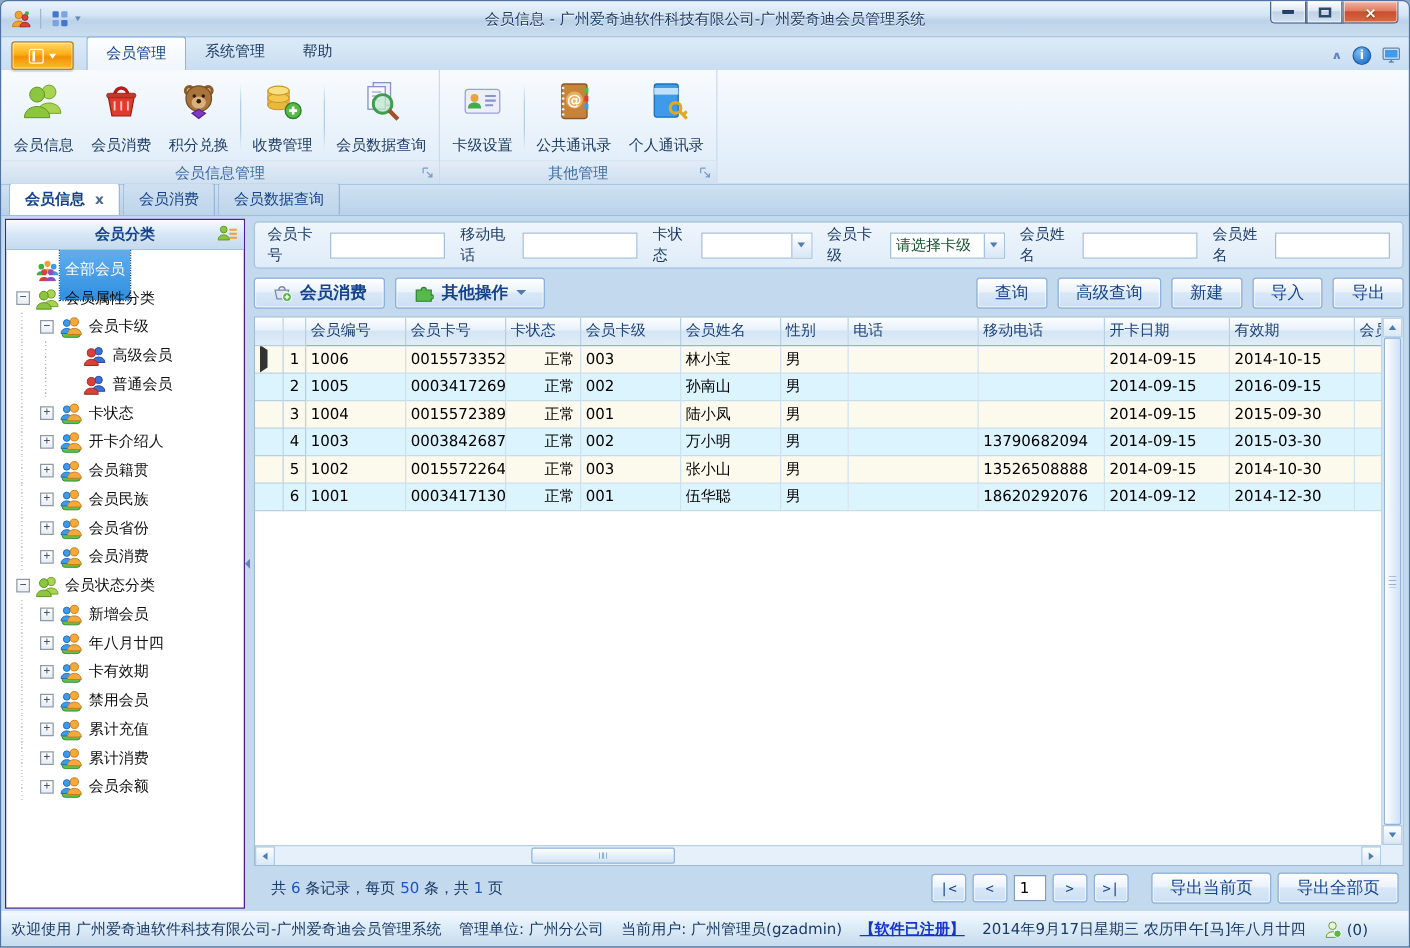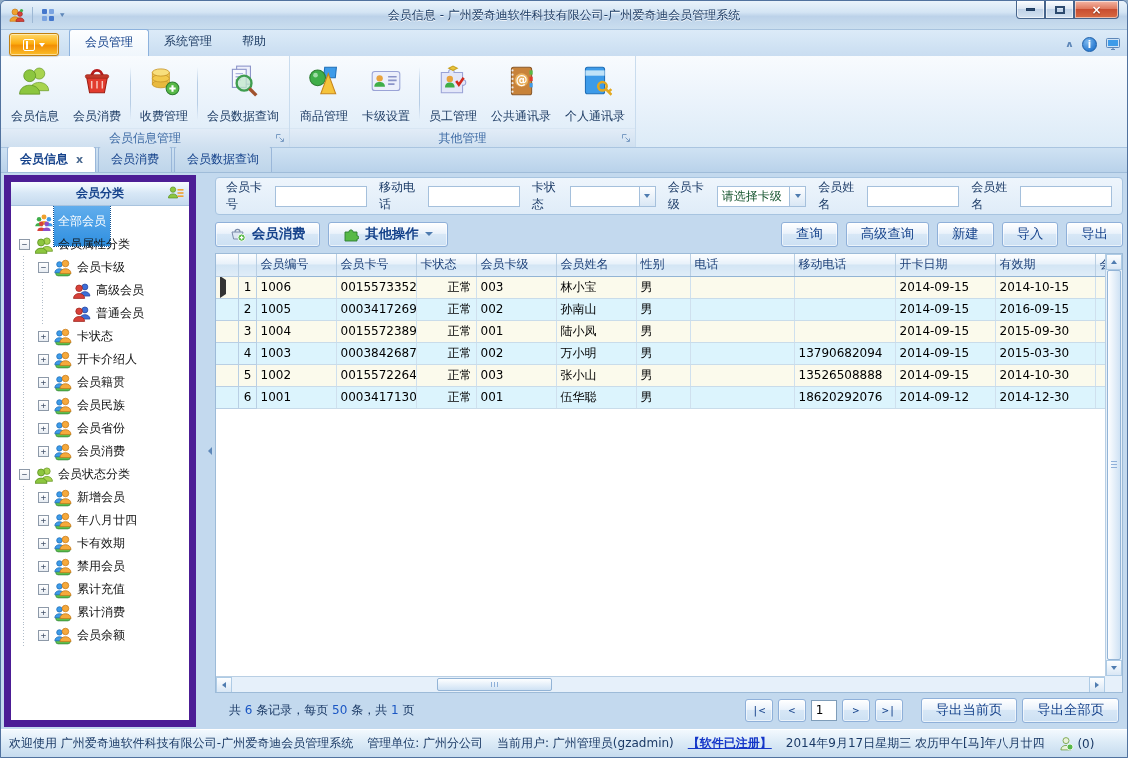--- a/index.html
+++ b/index.html
@@ -52,21 +52,21 @@
 
   
   .doctabs { height:25px; flex:0 0 25px; background:linear-gradient(#cfe2f3,#b9d2ea); display:flex; align-items:flex-end; padding:0 0 0 6px; border-bottom:1px solid #9fbcd9; }
   .dtab { display:flex; align-items:center; gap:8px; padding:4px 12px; margin-right:2px; color:#15428b;
     background:linear-gradient(#cfe0f0,#bed5ea); border:1px solid #9ab7d9; border-bottom:none; border-radius:3px 3px 0 0; }
   .dtab.active { background:#fff; font-weight:bold; }
   .dtab .x { color:#4a6990; font-weight:bold; font-size:11px; line-height:1; }
 
   
   .main { flex:1; display:flex; overflow:hidden; background:#c3d9ee; }
-  .sidebar { width:192px; flex:0 0 192px; margin:2px 12px 2px 3px; border:7px solid #4c1d95; background:#fff; display:flex; flex-direction:column;justify-content:flex-end; }
+  .sidebar { width:192px; flex:0 0 192px; margin:2px 0 2px 3px; border:1px solid #4c1d95; background:#fff; display:flex; flex-direction:column;justify-content:flex-end; }
   .side-header { height:24px; flex:0 0 24px; background:linear-gradient(#f7fbff,#d7e7f6 50%,#c5daee); border-bottom:1px solid #a8c3de;
     display:flex; align-items:center; justify-content:center; font-weight:bold; color:#15428b; position:relative; }
   .side-header .hicon { position:absolute; right:5px; top:3px; }
   .tree { flex:1; overflow:hidden; padding:4px 0 0 4px; }
   .titem { height:23px; display:flex; align-items:center; white-space:nowrap; }
   .guide { width:19px; align-self:stretch; flex:0 0 19px; background:repeating-linear-gradient(180deg,#b0bcc9 0 1px,transparent 1px 3px); background-size:1px 100%; background-position:8px 0; background-repeat:no-repeat; }
   .texp { width:19px; flex:0 0 19px; display:flex; align-items:center; justify-content:center; }
   .expbox { width:11px; height:11px; border:1px solid #8d99a8; background:linear-gradient(#fff,#e8edf3); display:flex; align-items:center; justify-content:center;
     font-size:9px; line-height:1; color:#44536b; font-family:"DejaVu Sans Mono",monospace; }
   .ticon { width:20px; flex:0 0 20px; display:flex; justify-content:center; }
@@ -227,20 +227,37 @@
             <span class="icon">
               <svg width="34" height="34" viewBox="0 0 32 32">
                 <path d="M11 12 C11 4 21 4 21 12" fill="none" stroke="#b71c1c" stroke-width="2.6"></path>
                 <path d="M6 11 L9 27 H23 L26 11 Z" fill="#e23b2e" stroke="#9e1f14"></path>
                 <rect x="5" y="10" width="22" height="3.4" rx="1.6" fill="#c0392b" stroke="#9e1f14" stroke-width=".6"></rect>
                 <path d="M11 16 v7 M16 16 v7 M21 16 v7" stroke="#f7c6bd" stroke-width="1.4"></path>
               </svg>
             </span>
             <span class="lbl">会员消费</span>
           </div>
+          <div class="rbtn">
+            <span class="icon">
+              <svg width="34" height="34" viewBox="0 0 32 32">
+                <circle cx="9" cy="8" r="4.2" fill="#8a5a2b"></circle>
+                <circle cx="23" cy="8" r="4.2" fill="#8a5a2b"></circle>
+                <circle cx="9" cy="8" r="2" fill="#d9b07c"></circle>
+                <circle cx="23" cy="8" r="2" fill="#d9b07c"></circle>
+                <circle cx="16" cy="14" r="9.6" fill="#a9743c" stroke="#7a4e1e"></circle>
+                <ellipse cx="16" cy="17" rx="5.4" ry="4.6" fill="#d9b07c"></ellipse>
+                <circle cx="12.6" cy="12" r="1.3" fill="#2b1a0d"></circle>
+                <circle cx="19.4" cy="12" r="1.3" fill="#2b1a0d"></circle>
+                <circle cx="16" cy="16" r="1.7" fill="#2b1a0d"></circle>
+                <path d="M11 25 L16 22 L21 25 L16 29 Z" fill="#7d3bbf" stroke="#5b2690"></path>
+              </svg>
+            </span>
+            <span class="lbl">积分兑换</span>
+          </div>
           <span class="rsep"></span>
           <div class="rbtn">
             <span class="icon">
               <svg width="34" height="34" viewBox="0 0 32 32">
                 <g stroke="#c9972b" stroke-width=".8">
                   <rect x="5" y="8" width="16" height="11" fill="#f2c94c"></rect>
                   <ellipse cx="13" cy="19" rx="8" ry="3.4" fill="#e8b93e"></ellipse>
                   <ellipse cx="13" cy="13.5" rx="8" ry="3.4" fill="#f2c94c"></ellipse>
                   <ellipse cx="13" cy="8" rx="8" ry="3.4" fill="#f8df7d"></ellipse>
                 </g>
@@ -272,52 +289,29 @@
               <path d="M4.5 4.5 l3.5 3.5 M8.5 5.5 v3 h-3" stroke="#7a9cc4" fill="none"></path>
             </svg>
           </span>
         </div>
       </div>
       <div class="rgroup">
         <div class="rbtns">
           <div class="rbtn">
             <span class="icon">
               <svg width="34" height="34" viewBox="0 0 32 32">
-                <rect x="17" y="3" width="11" height="10" fill="#3d9be9" stroke="#1f6fb8" transform="skewX(-6)"></rect>
-                <circle cx="10" cy="13" r="7.4" fill="#3fae49" stroke="#2e7d32"></circle>
-                <circle cx="8" cy="10.5" r="2.2" fill="#9fdca6"></circle>
-                <path d="M13 28 L20 9 L27 28 Z" fill="#f5c33b" stroke="#c8861d"></path>
-              </svg>
-            </span>
-            <span class="lbl">商品管理</span>
-          </div>
-          <div class="rbtn">
-            <span class="icon">
-              <svg width="34" height="34" viewBox="0 0 32 32">
                 <rect x="3" y="7" width="26" height="18" rx="2.5" fill="#eceffb" stroke="#9aa3d6"></rect>
                 <circle cx="10" cy="13.5" r="3" fill="#e8a33d"></circle>
                 <path d="M5 21.5 c0-3.6 2.4-4.6 5-4.6 s5 1 5 4.6 Z" fill="#3fae49"></path>
                 <path d="M18 12 h8 M18 15.5 h8 M18 19 h6" stroke="#8a93c8" stroke-width="1.6"></path>
               </svg>
             </span>
             <span class="lbl">卡级设置</span>
           </div>
           <span class="rsep"></span>
-          <div class="rbtn">
-            <span class="icon">
-              <svg width="34" height="34" viewBox="0 0 32 32">
-                <path d="M5 8 h7 c-1-4 6-4 5 0 h8 v7 c4-1 4 6 0 5 v7 H5 Z" fill="#e3e7f9" stroke="#9aa3d6"></path>
-                <path d="M12 4 l4-2 4 2 -4 2 Z" fill="#e8c43d" stroke="#c8a11d"></path>
-                <circle cx="13" cy="14" r="3" fill="#e8a33d"></circle>
-                <path d="M8.5 22 c0-3.6 2.2-4.6 4.5-4.6 s4.5 1 4.5 4.6 Z" fill="#3fae49"></path>
-                <path d="M19 16 l2.5 3.5 4.5-6.5" stroke="#d22b1e" stroke-width="2.4" fill="none"></path>
-              </svg>
-            </span>
-            <span class="lbl">员工管理</span>
-          </div>
           <div class="rbtn">
             <span class="icon">
               <svg width="34" height="34" viewBox="0 0 32 32">
                 <rect x="7" y="3" width="19" height="26" rx="2" fill="#c8833a" stroke="#8a5a2b"></rect>
                 <rect x="24" y="6" width="3" height="4" fill="#57b947"></rect>
                 <rect x="24" y="12" width="3" height="4" fill="#e23b2e"></rect>
                 <rect x="24" y="18" width="3" height="4" fill="#3d9be9"></rect>
                 <g fill="#eee">
                   <circle cx="8" cy="6" r="1"></circle>
                   <circle cx="8" cy="10" r="1"></circle>

